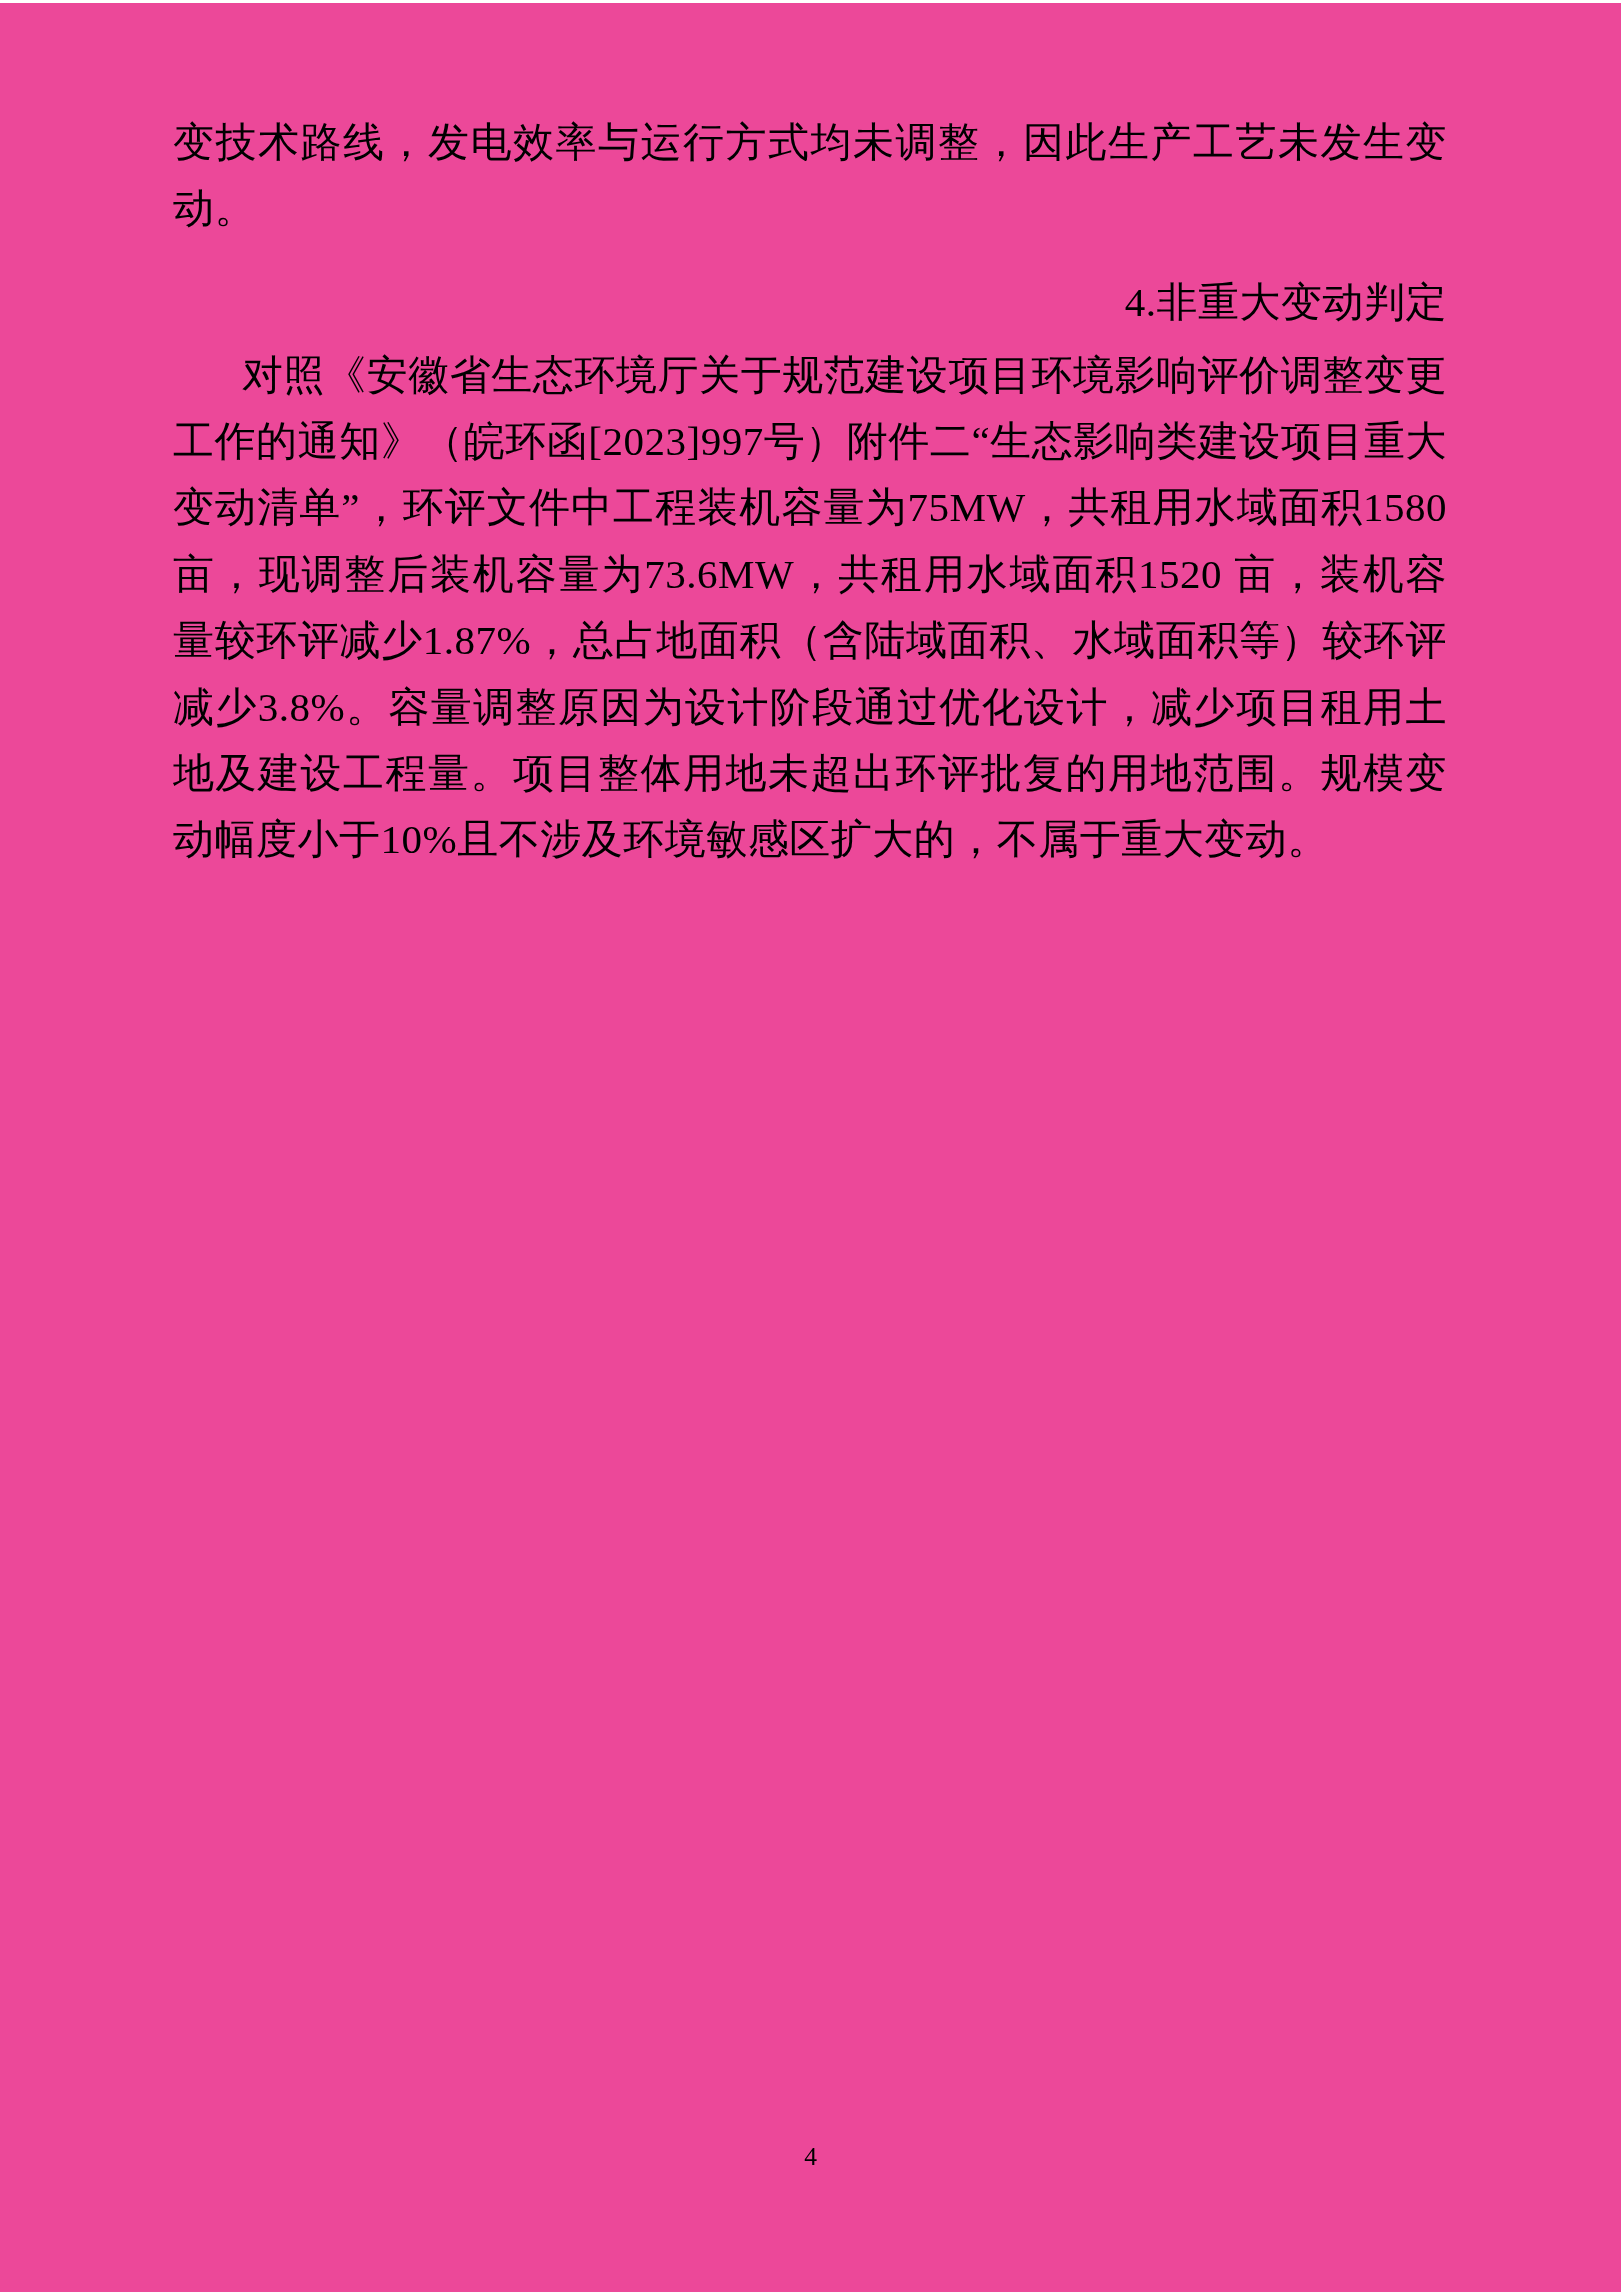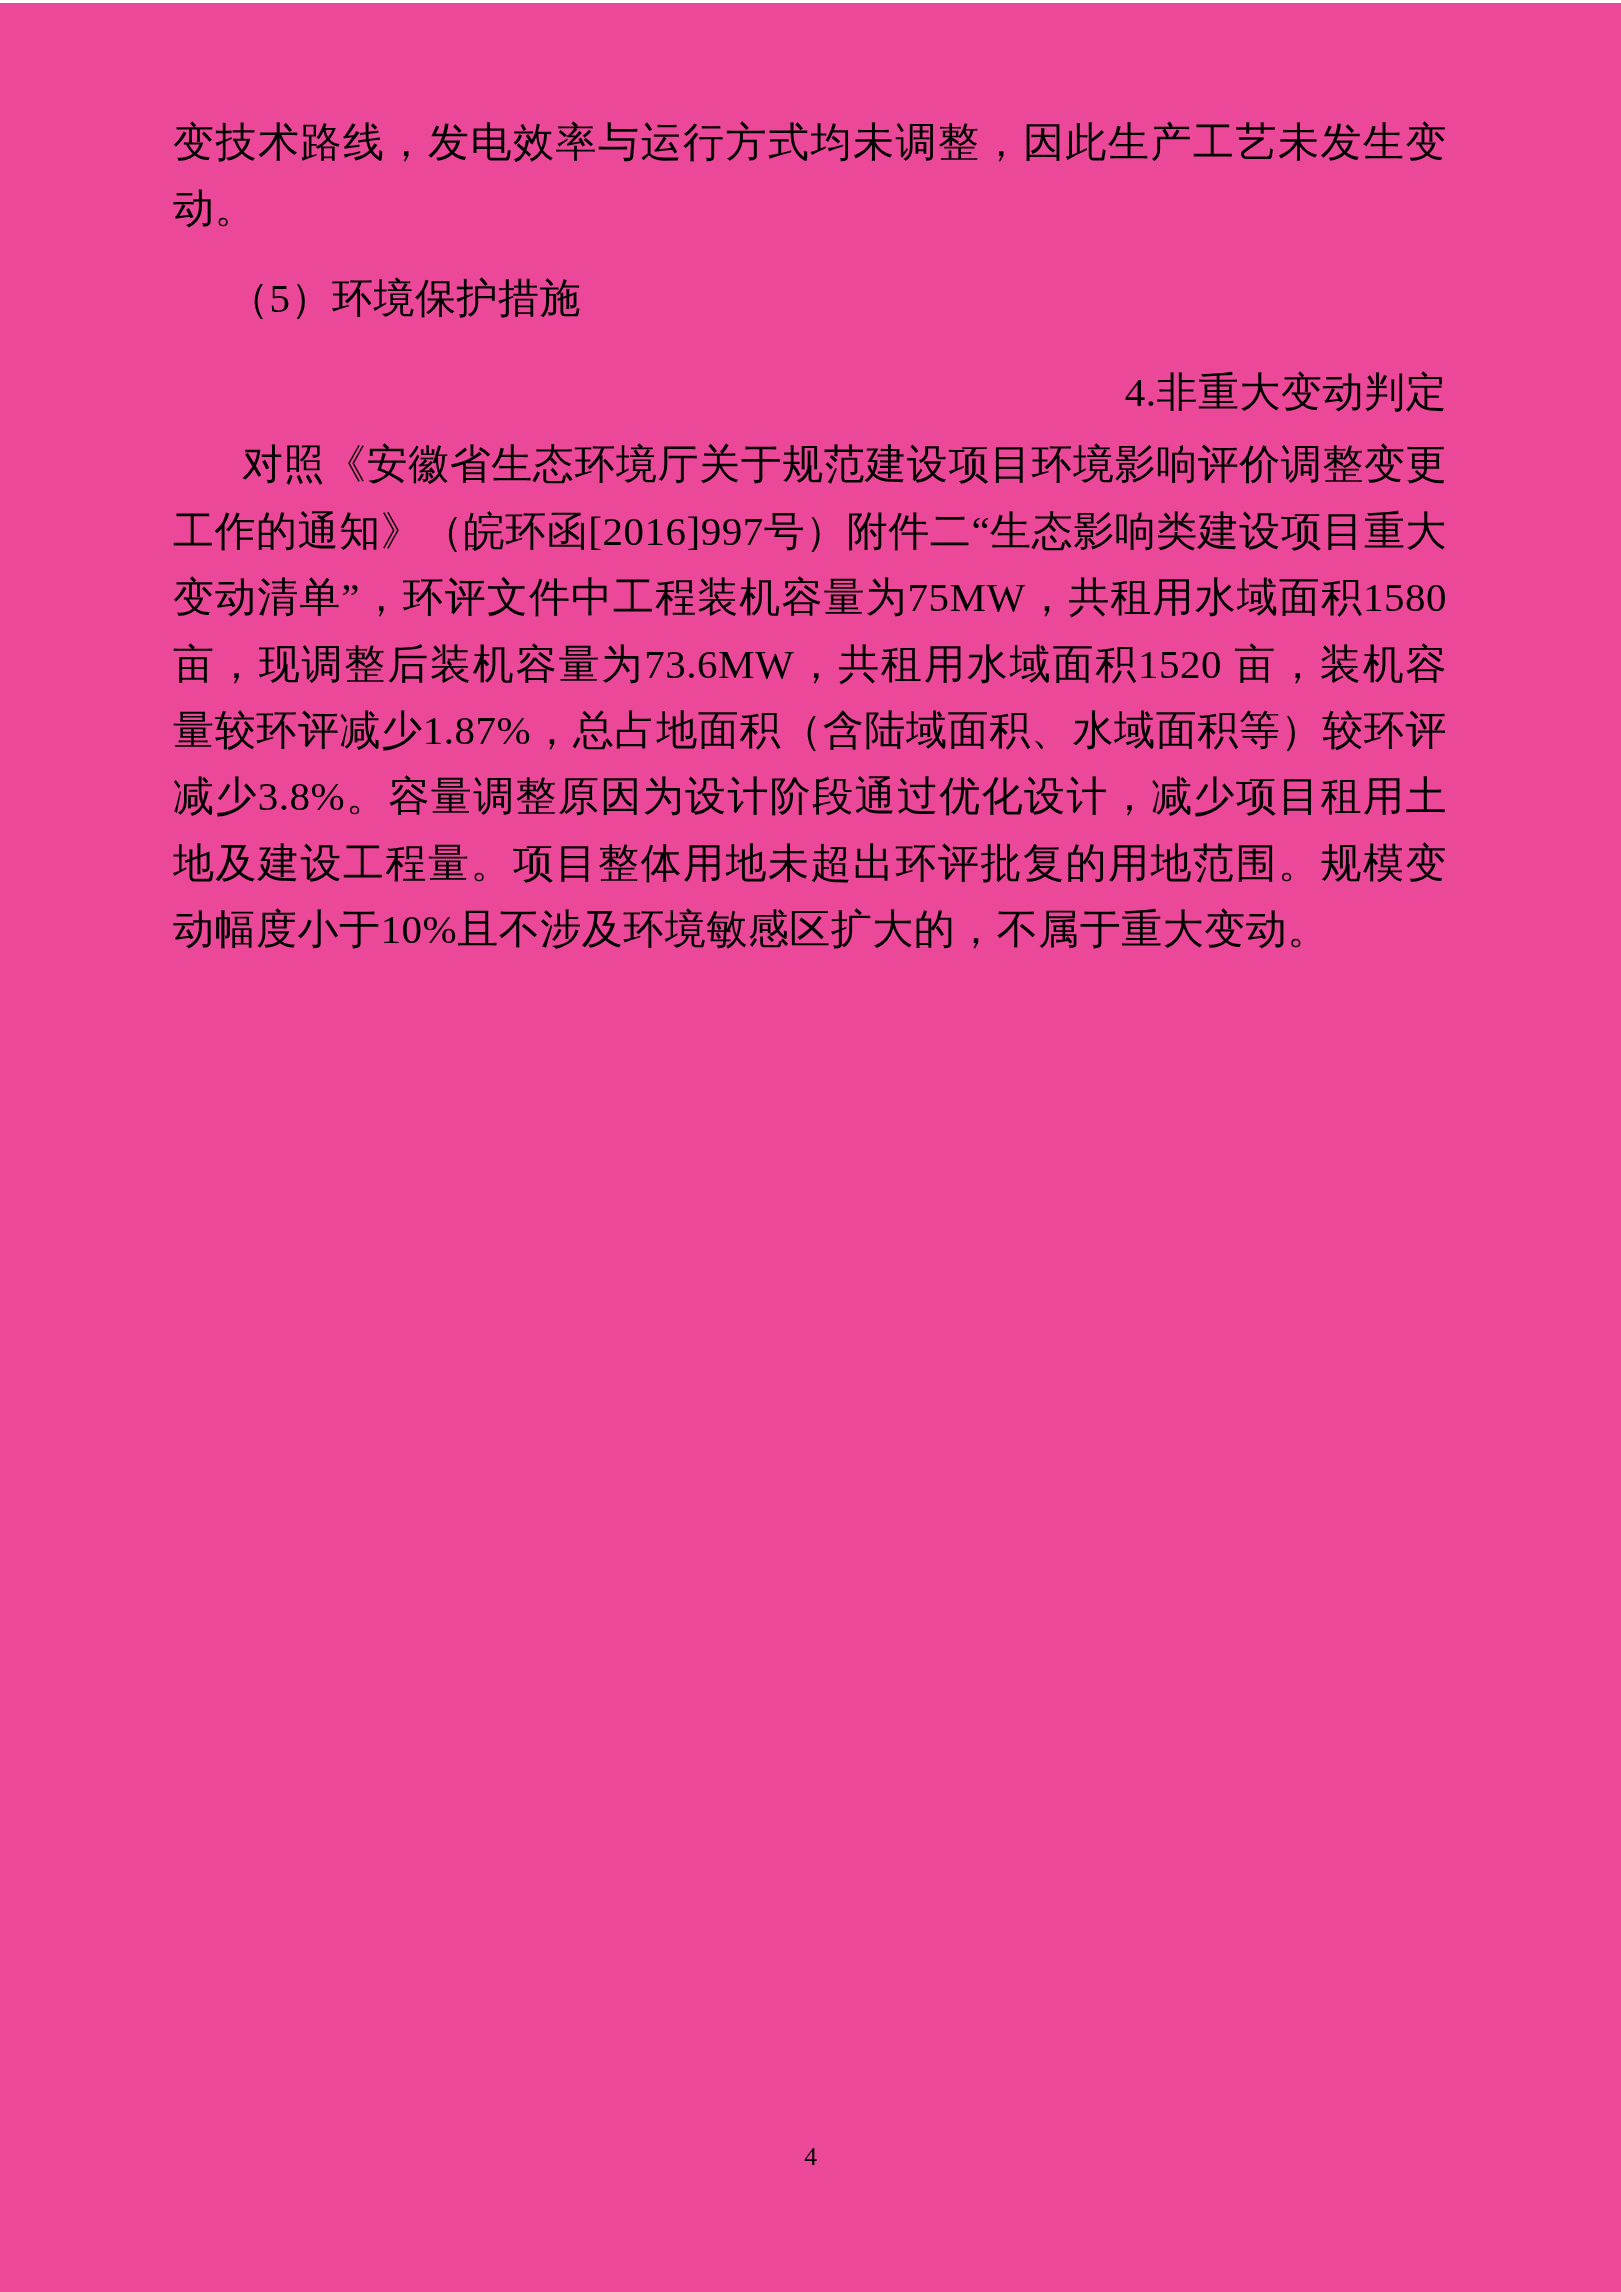--- a/index.html
+++ b/index.html
@@ -66,25 +66,24 @@
 </style>
 </head>
 <body>
 
 <div class="page">
 
   <div class="content">
 
     <p class="para cont">变技术路线，发电效率与运行方式均未调整，因此生产工艺未发生变动。</p>
 
-    <p class="para indent1 gap-before">（5）环境保护措施</p>
 
 
     <p class="heading">4.非重大变动判定</p>
 
-    <p class="para indent2">对照《安徽省生态环境厅关于规范建设项目环境影响评价调整变更工作的通知》（皖环函[2016]997号）附件二“生态影响类建设项目重大变动清单”，环评文件中工程装机容量为75MW，共租用水域面积1580 亩，现调整后装机容量为73.6MW，共租用水域面积1520 亩，装机容量较环评减少1.87%，总占地面积（含陆域面积、水域面积等）较环评减少3.8%。容量调整原因为设计阶段通过优化设计，减少项目租用土地及建设工程量。项目整体用地未超出环评批复的用地范围。规模变动幅度小于10%且不涉及环境敏感区扩大的，不属于重大变动。</p>
+    <p class="para indent2">对照《安徽省生态环境厅关于规范建设项目环境影响评价调整变更工作的通知》（皖环函[2023]997号）附件二“生态影响类建设项目重大变动清单”，环评文件中工程装机容量为75MW，共租用水域面积1580 亩，现调整后装机容量为73.6MW，共租用水域面积1520 亩，装机容量较环评减少1.87%，总占地面积（含陆域面积、水域面积等）较环评减少3.8%。容量调整原因为设计阶段通过优化设计，减少项目租用土地及建设工程量。项目整体用地未超出环评批复的用地范围。规模变动幅度小于10%且不涉及环境敏感区扩大的，不属于重大变动。</p>
 
   </div>
 
   <div class="page-number">4</div>
 
 </div>
 
 
 </body></html>

